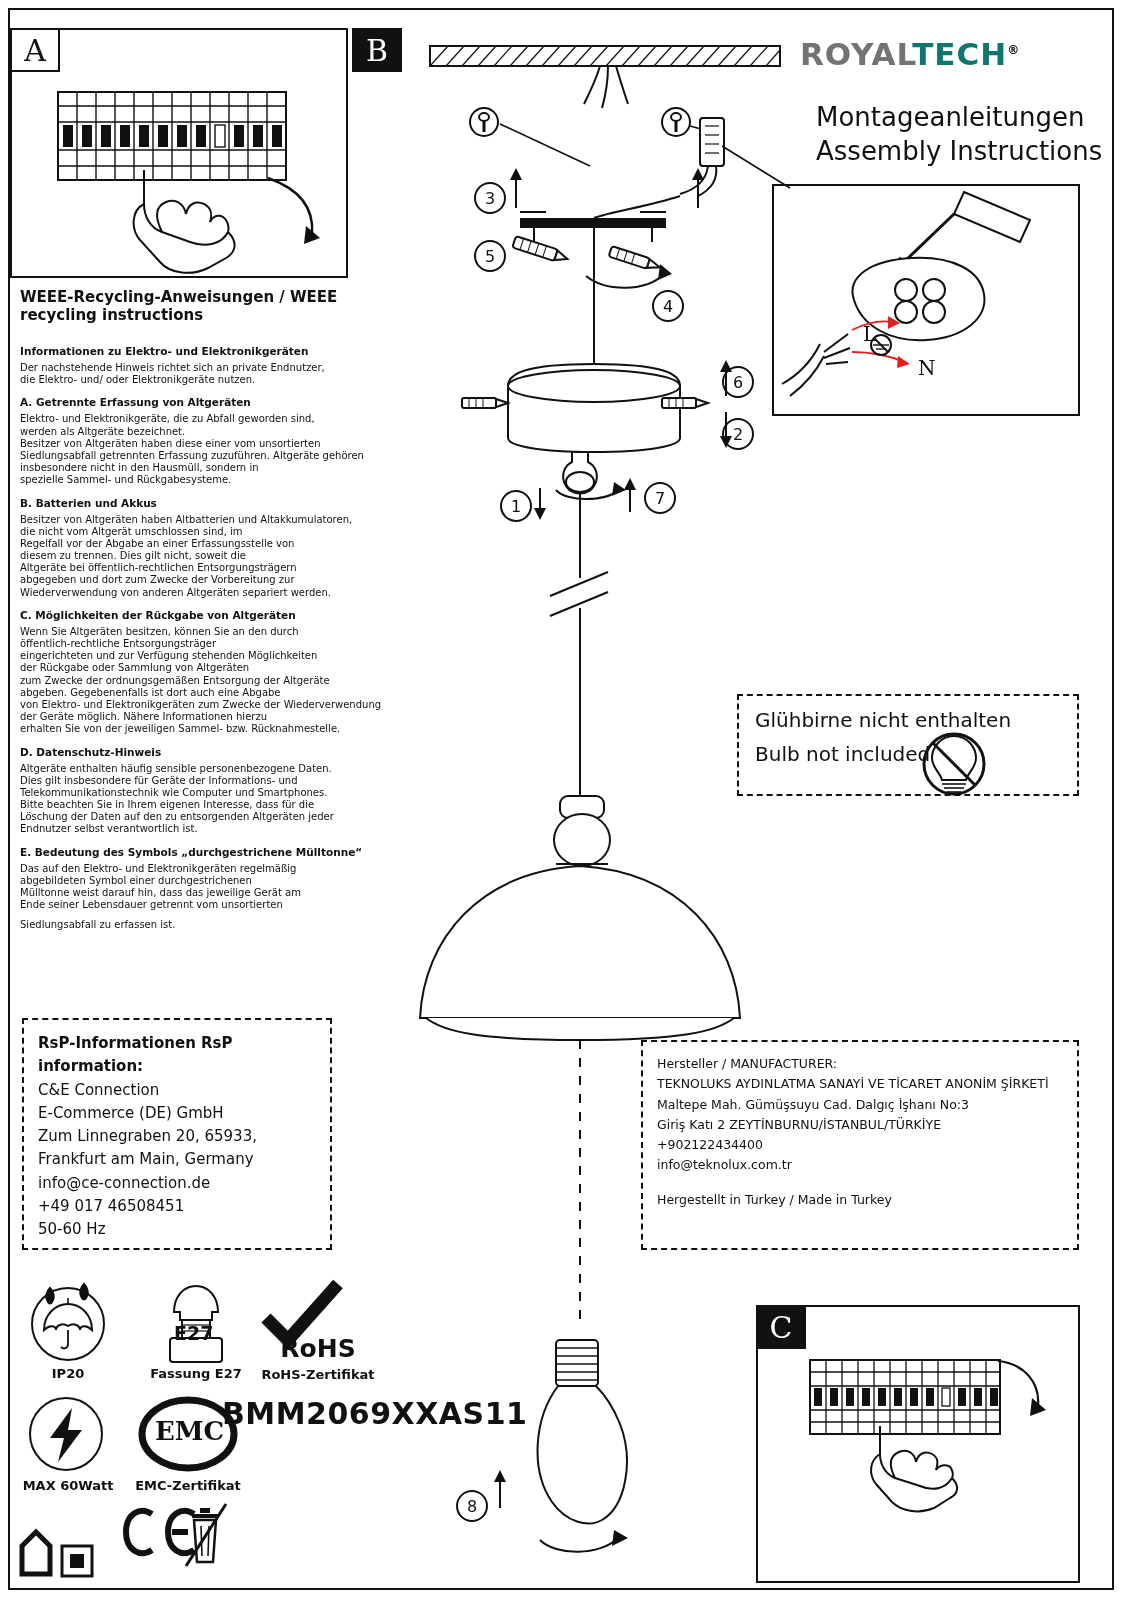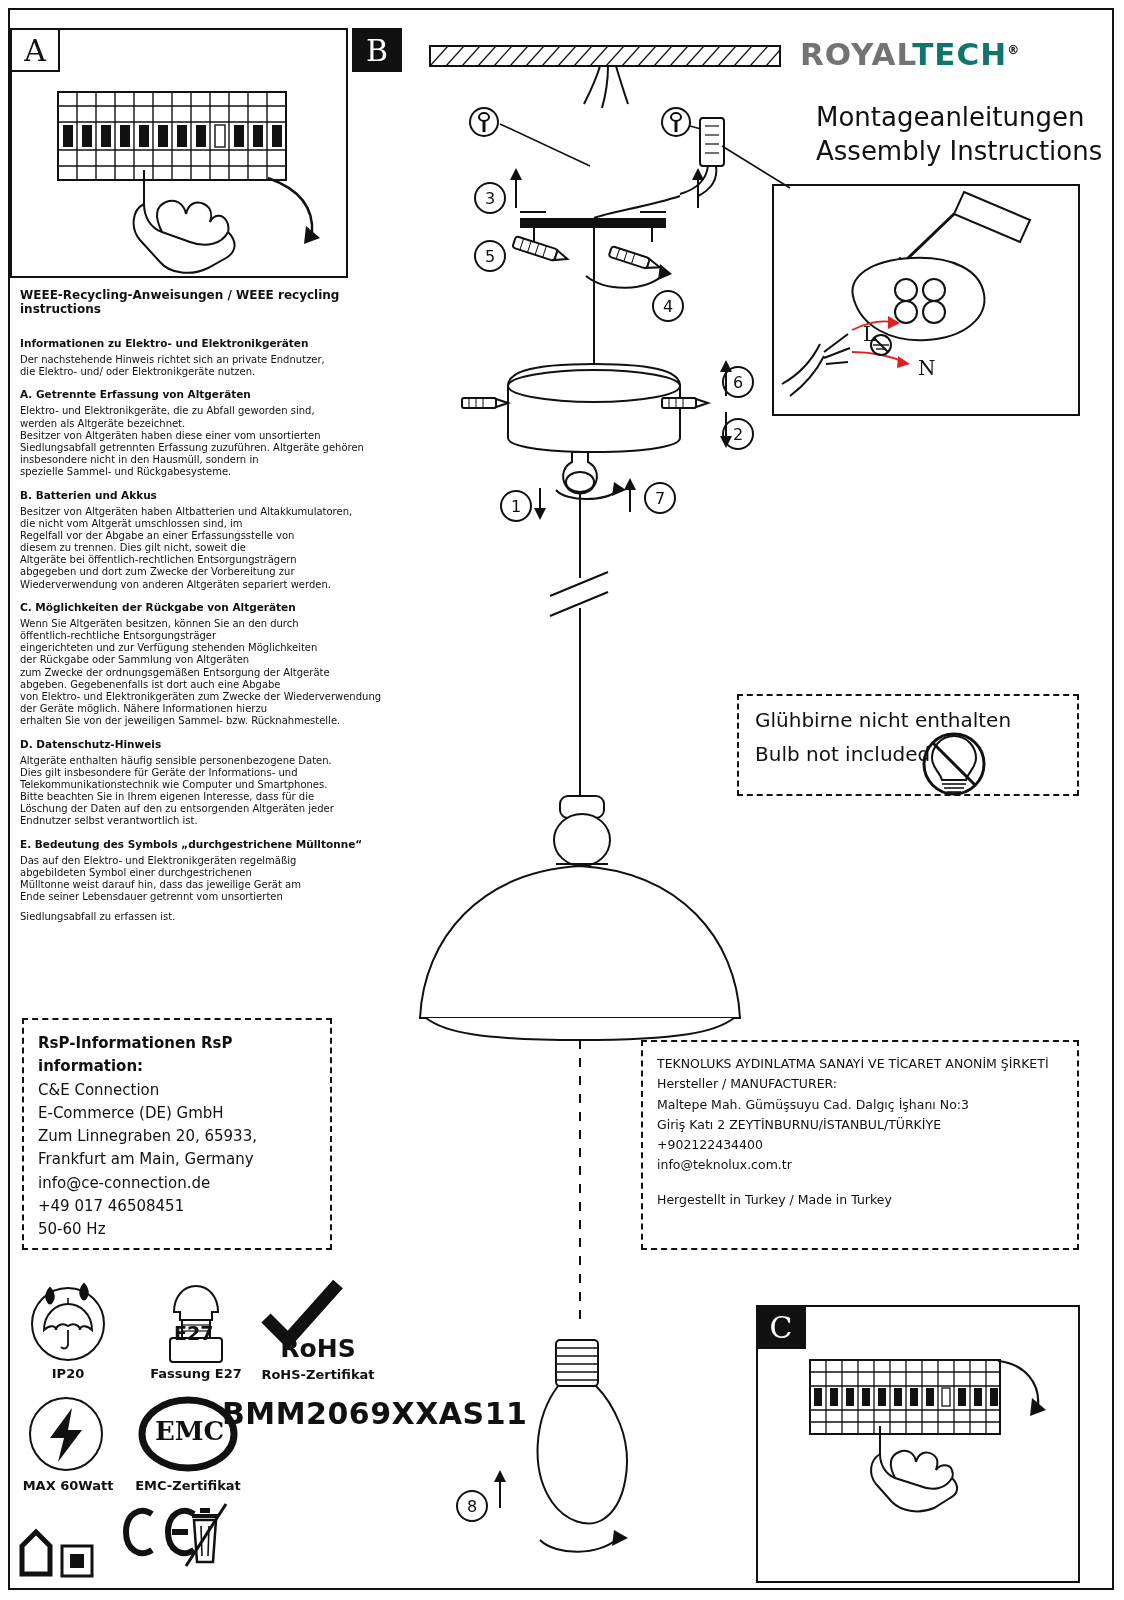--- a/index.html
+++ b/index.html
@@ -10,21 +10,21 @@
   
   #panelA{position:absolute;left:10px;top:28px;width:338px;height:250px;border:2px solid #111;box-sizing:border-box;}
   .corner-badge{position:absolute;width:46px;height:40px;border:2px solid #111;background:#fff;
     display:flex;align-items:center;justify-content:center;font-size:30px;font-family:"DejaVu Serif","Liberation Serif",serif;}
   #badgeA{left:10px;top:28px;}
   #badgeB{left:352px;top:28px;background:#111;color:#fff;border-color:#111;}
   #badgeC{left:756px;top:1305px;background:#111;color:#fff;border-color:#111;}
 
   
   #weee{position:absolute;left:20px;top:288px;width:380px;color:#111;}
-  #weee h3{font-size:12px;margin:0 0 21px 0;font-weight:bold;}
+  #weee h3{font-size:15px;margin:0 0 21px 0;font-weight:bold;}
   #weee h4{font-size:10.5px;margin:10px 0 5px 0;font-weight:bold;}
   #weee p{font-size:10px;line-height:1.22;margin:0 0 8px 0;}
 
   
   #rsp{position:absolute;left:22px;top:1018px;width:310px;height:232px;border:2px dashed #111;box-sizing:border-box;padding:12px 14px;}
   #rsp div{font-size:15px;line-height:1.55;}
   #rsp .t1{font-weight:bold;}
 
   
   #manu{position:absolute;left:641px;top:1040px;width:438px;height:210px;border:2px dashed #111;box-sizing:border-box;padding:12px 14px;}
@@ -504,22 +504,22 @@
     <div>C&amp;E Connection</div>
     <div>E-Commerce (DE) GmbH</div>
     <div>Zum Linnegraben 20, 65933,</div>
     <div>Frankfurt am Main, Germany</div>
     <div>info@ce-connection.de</div>
     <div>+49 017 46508451</div>
     <div>50-60 Hz</div>
   </div>
 
   <div id="manu">
+    <div>Hersteller / MANUFACTURER:</div>
     <div>TEKNOLUKS AYDINLATMA SANAYİ VE TİCARET ANONİM ŞİRKETİ</div>
-    <div>Hersteller / MANUFACTURER:</div>
     <div>Maltepe Mah. Gümüşsuyu Cad. Dalgıç İşhanı No:3</div>
     <div>Giriş Katı 2 ZEYTİNBURNU/İSTANBUL/TÜRKİYE</div>
     <div>+902122434400</div>
     <div>info@teknolux.com.tr</div>
     <div style="height:14px"></div>
     <div>Hergestellt in Turkey / Made in Turkey</div>
   </div>
 
   <div id="bulbbox">
     <div class="l1">Glühbirne nicht enthalten</div>

